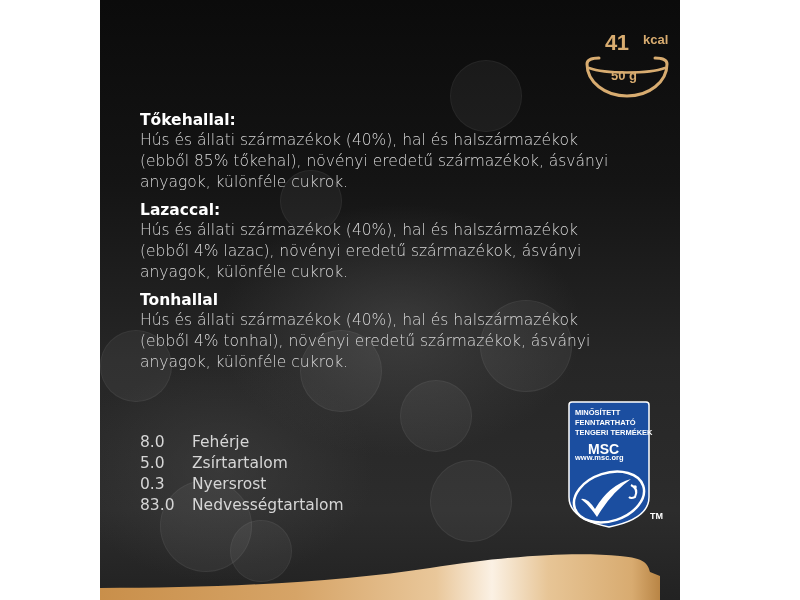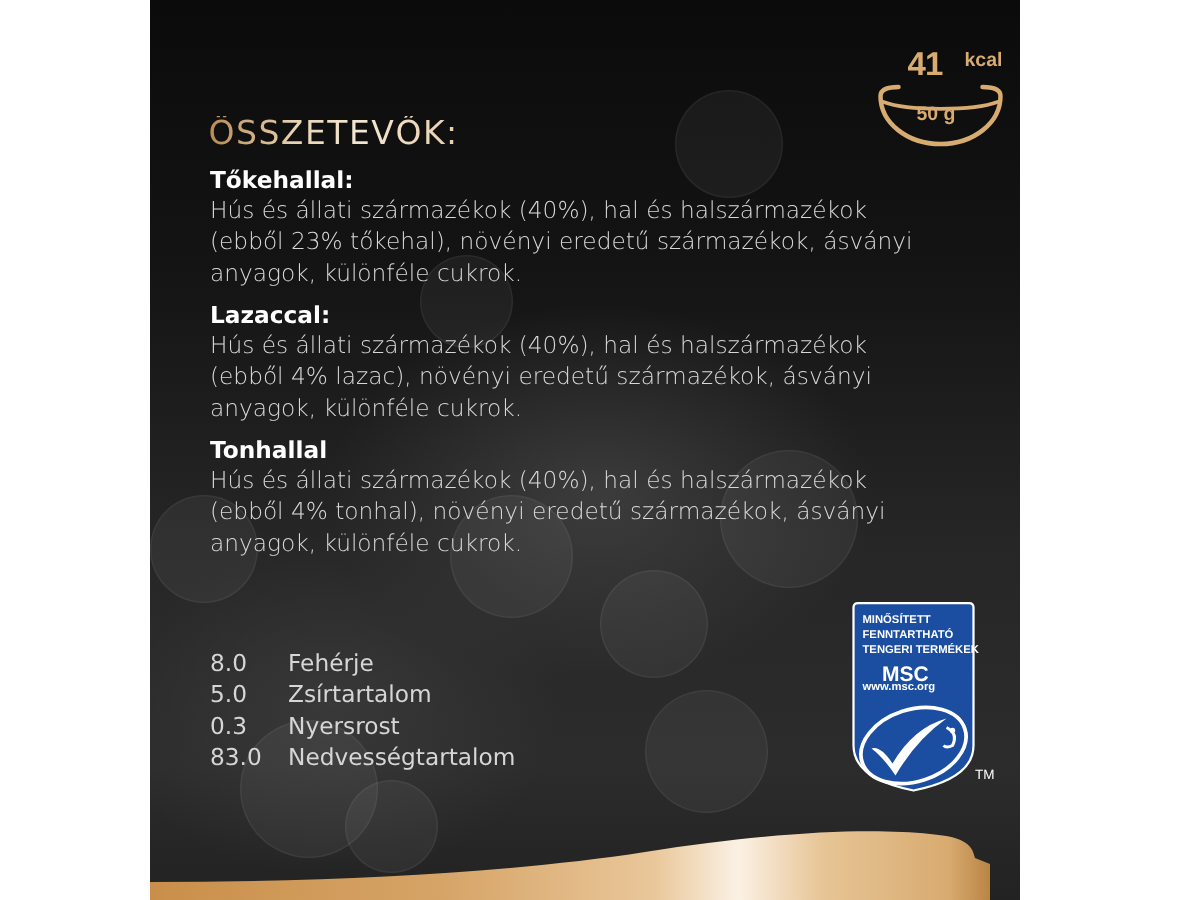--- a/index.html
+++ b/index.html
@@ -39,21 +39,21 @@
     .ing-text { color: #d8d8d8; font-size: 15.5px; line-height: 21px; font-weight: 300; }
     .blk1 { top: 110px; }
     .blk2 { top: 200px; }
     .blk3 { top: 290px; }
 
     .analysis { position: absolute; left: 40px; top: 432px; }
     .ana-row { display: flex; color: #d6d6d6; font-size: 15.5px; line-height: 21px; }
     .ana-val { width: 52px; }
 
     .msc { position: absolute; left: 467px; top: 401px; width: 100px; }
-    .msc-tm { position: absolute; left: 550px; top: 511px; color: #fff; font-size: 9px; font-weight: normal; font-family: "Liberation Sans", sans-serif; }
+    .msc-tm { position: absolute; left: 550px; top: 511px; color: #fff; font-size: 9px; font-weight: bold; font-family: "Liberation Sans", sans-serif; }
     .msc-txt { position: absolute; left: 8px; color: #fff; font-weight: bold; font-family: "Liberation Sans", sans-serif; white-space: nowrap; }
   </style>
 </head>
 <body>
 
 <div class="panel">
 
   <div class="bokeh" style="left:180px;top:170px;width:60px;height:60px;"></div>
   <div class="bokeh" style="left:200px;top:330px;width:80px;height:80px;"></div>
   <div class="bokeh" style="left:300px;top:380px;width:70px;height:70px;"></div>
@@ -82,26 +82,25 @@
   <div class="kcal-badge">
     <svg class="kcal-bowl" width="84" height="44" viewBox="0 0 84 44">
       <path d="M14,4 C6,4 2,6 2,10 C2,28 20,42 42,42 C64,42 82,28 82,10 C82,6 78,4 70,4" fill="none" stroke="#d8ac70" stroke-width="3" stroke-linecap="round"></path>
       <path d="M4,14 C20,20 64,20 80,14" fill="none" stroke="#d8ac70" stroke-width="2.5" stroke-linecap="round"></path>
     </svg>
     <span class="kcal-num">41</span>
     <span class="kcal-unit">kcal</span>
     <span class="kcal-weight">50 g</span>
   </div>
 
-  <div class="section-title title-ingredients">ÖSSZETEVŐK:</div>
 
   <div class="ing-block blk1">
     <div class="ing-name">Tőkehallal:</div>
     <div class="ing-text">Hús és állati származékok (40%), hal és halszármazékok</div>
-    <div class="ing-text">(ebből 23% tőkehal), növényi eredetű származékok, ásványi</div>
+    <div class="ing-text">(ebből 85% tőkehal), növényi eredetű származékok, ásványi</div>
     <div class="ing-text">anyagok, különféle cukrok.</div>
   </div>
 
   <div class="ing-block blk2">
     <div class="ing-name">Lazaccal:</div>
     <div class="ing-text">Hús és állati származékok (40%), hal és halszármazékok</div>
     <div class="ing-text">(ebből 4% lazac), növényi eredetű származékok, ásványi</div>
     <div class="ing-text">anyagok, különféle cukrok.</div>
   </div>
 

